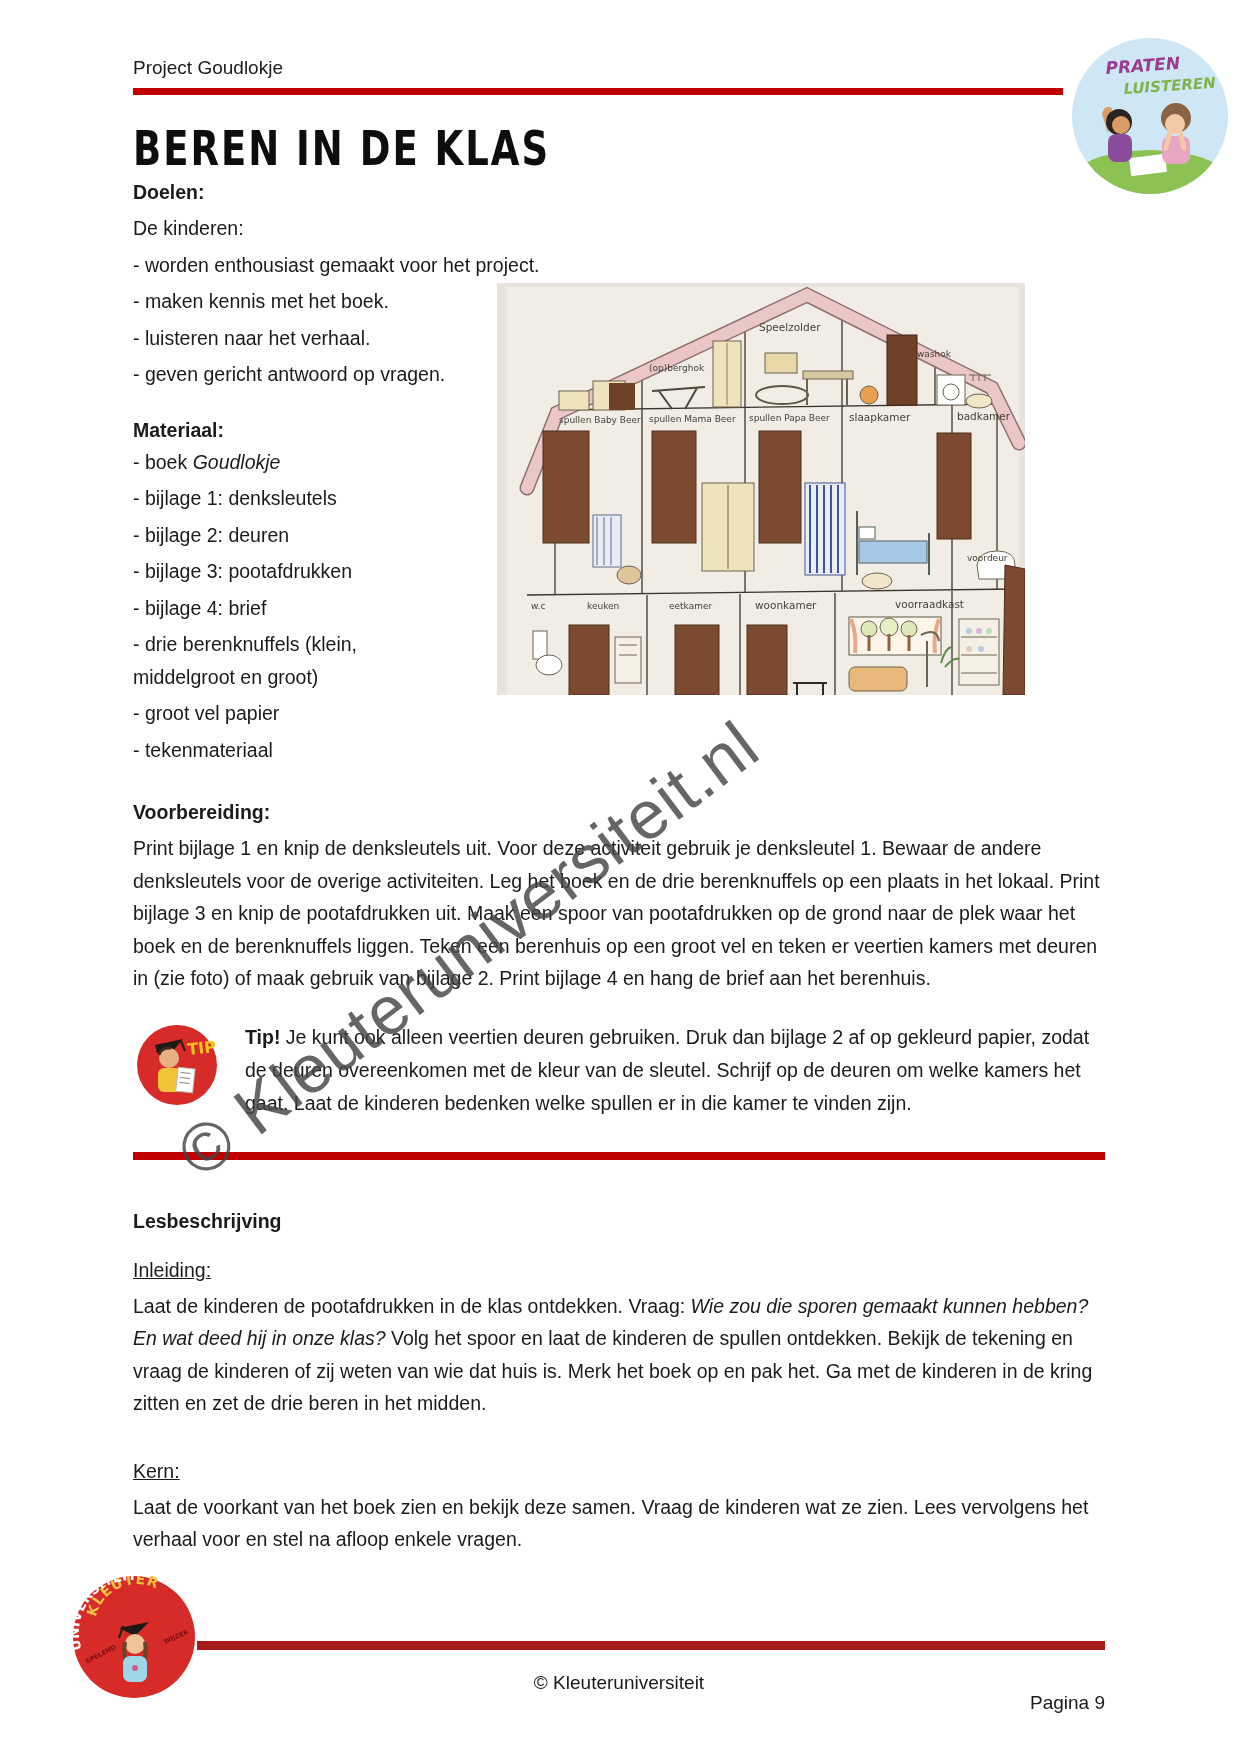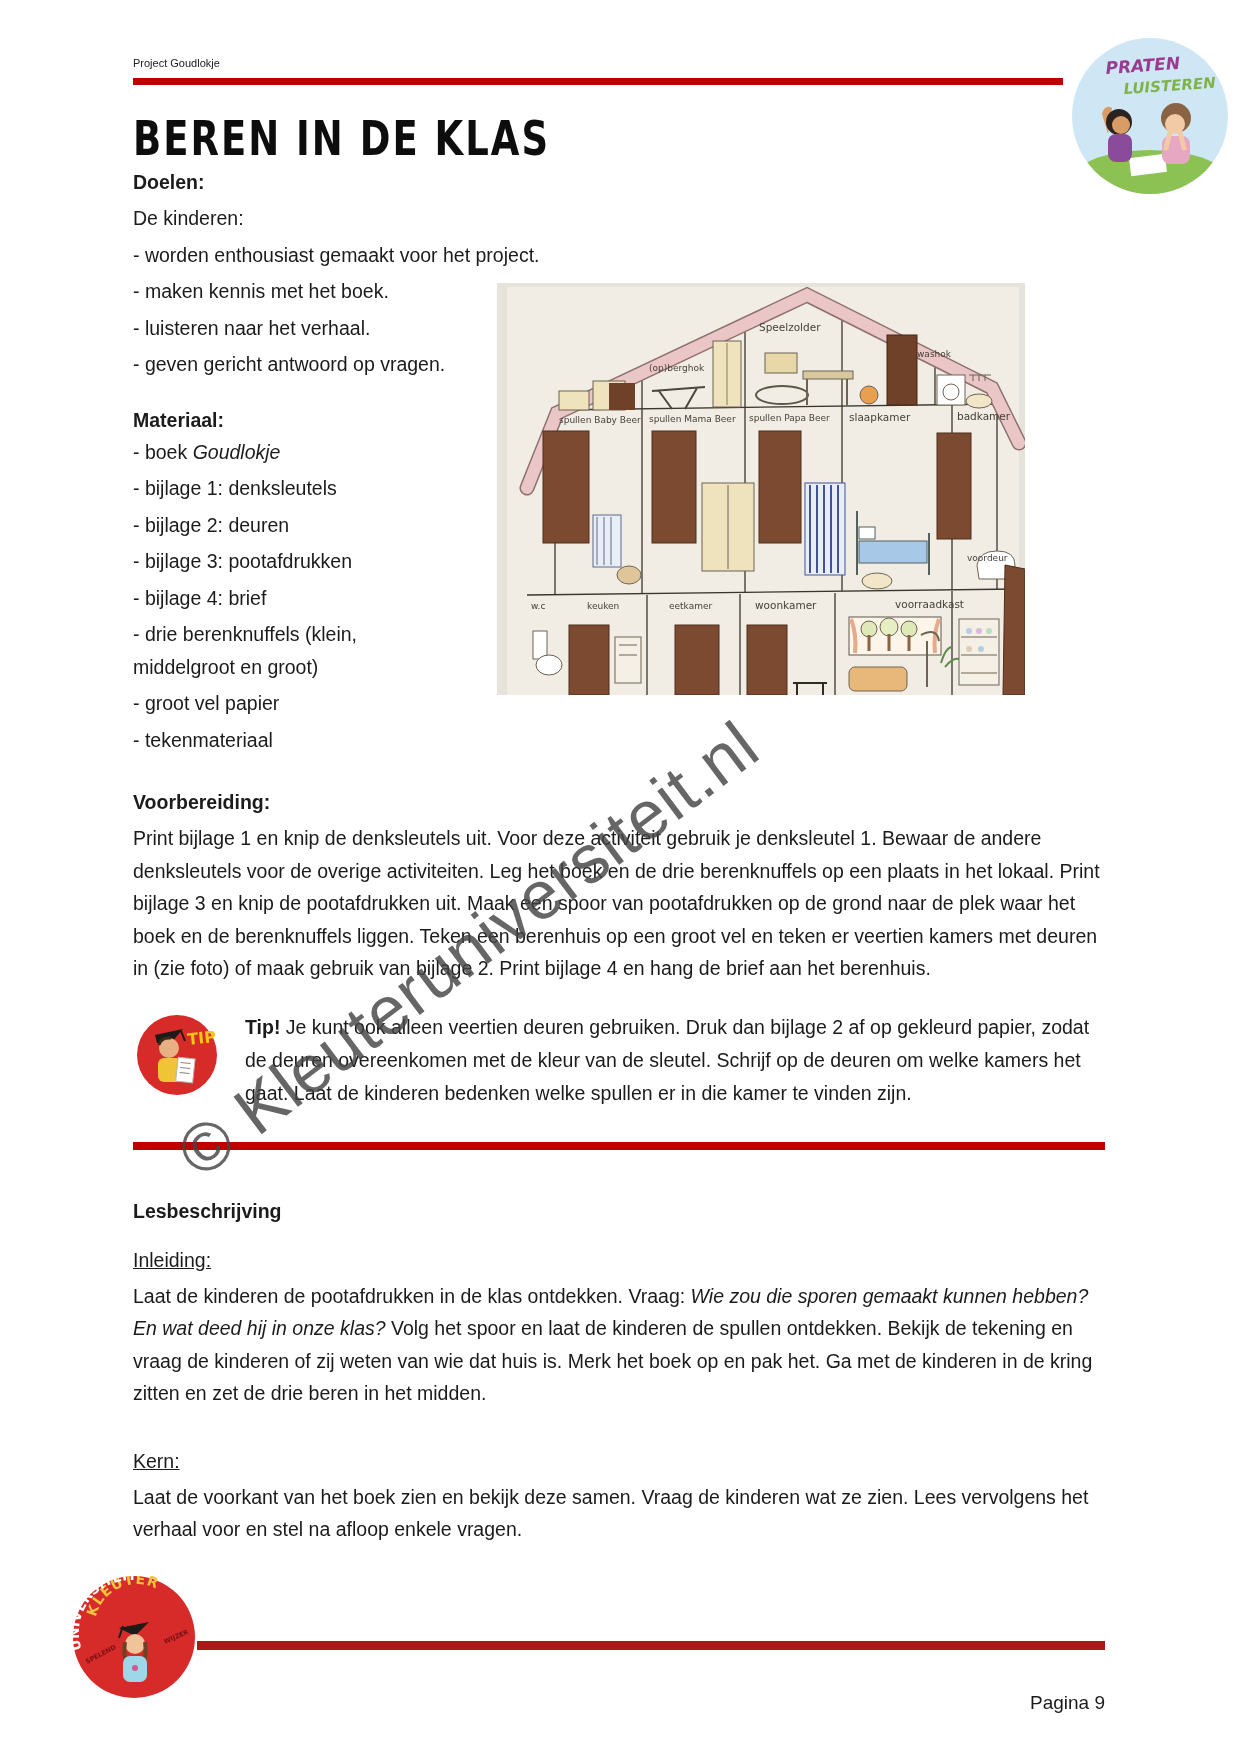--- a/index.html
+++ b/index.html
@@ -2,21 +2,21 @@
 <html><head>
 <meta charset="utf-8">
 <style>
   * { margin:0; padding:0; box-sizing:border-box; }
   html,body { background:#ffffff; }
   .page {
     position:relative; width:1240px; height:1754px; background:#ffffff;
     font-family:"Liberation Sans", sans-serif; color:#1b1b1b; overflow:hidden;
   }
   .content { position:absolute; left:133px; top:0; width:972px; }
-  .breadcrumb { margin-top:57px; font-size:11px; color:#202020; }
+  .breadcrumb { margin-top:57px; font-size:19px; color:#202020; }
   .rule-header { margin-top:9px; height:7px; width:930px; background:#c00000; }
   .page-title {
     margin-top:30px; font-size:37px; font-weight:800; letter-spacing:2px;
     transform:scaleY(1.32); transform-origin:left center; width:max-content;
     font-family:"DejaVu Sans", sans-serif; color:#0d0d0d; height:48px; line-height:48px;
   }
   .h-bold { font-weight:700; font-size:19.5px; }
   .h-doelen { margin-top:8px; }
   p, .li { font-size:19.5px; line-height:32.5px; }
   .intro { margin-top:8px; }
@@ -260,15 +260,16 @@
     <g>
       <polygon points="46,52 76,46 62,60" fill="#1d1a18"></polygon>
       <path d="M50 50 l-4 12" stroke="#1d1a18" stroke-width="2"></path>
       <circle cx="62" cy="68" r="10" fill="#f0c39a"></circle>
       <path d="M52 66 q-2 14 2 22 M72 66 q2 14 -2 22" stroke="#6b4326" stroke-width="4" fill="none"></path>
       <rect x="50" y="80" width="24" height="26" rx="7" fill="#9ed7e8"></rect>
       <circle cx="62" cy="92" r="3" fill="#d45a8a"></circle>
     </g>
   </svg>
   <div class="footer-rule"></div>
+  <div class="footer-copy">© Kleuteruniversiteit</div>
   <div class="footer-page">Pagina 9</div>
 
 </div>
 
 </body></html>

